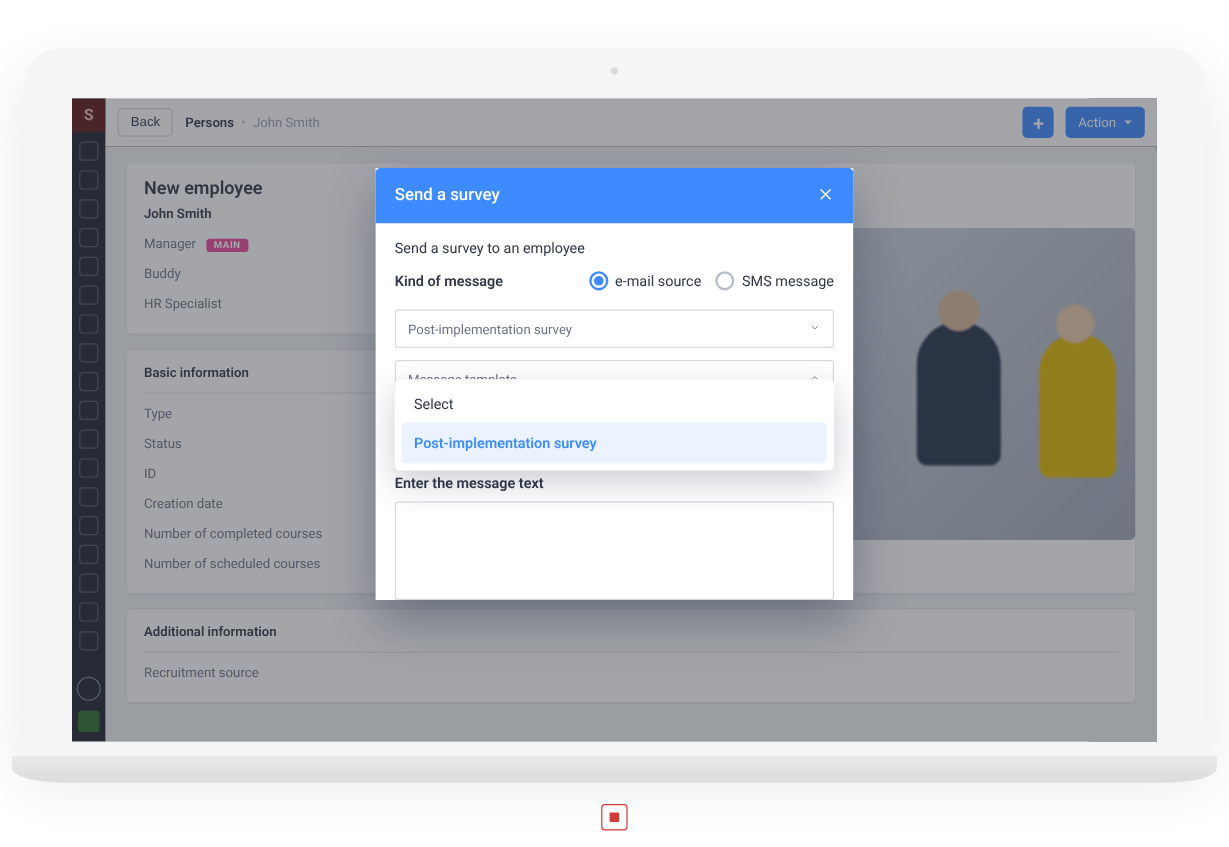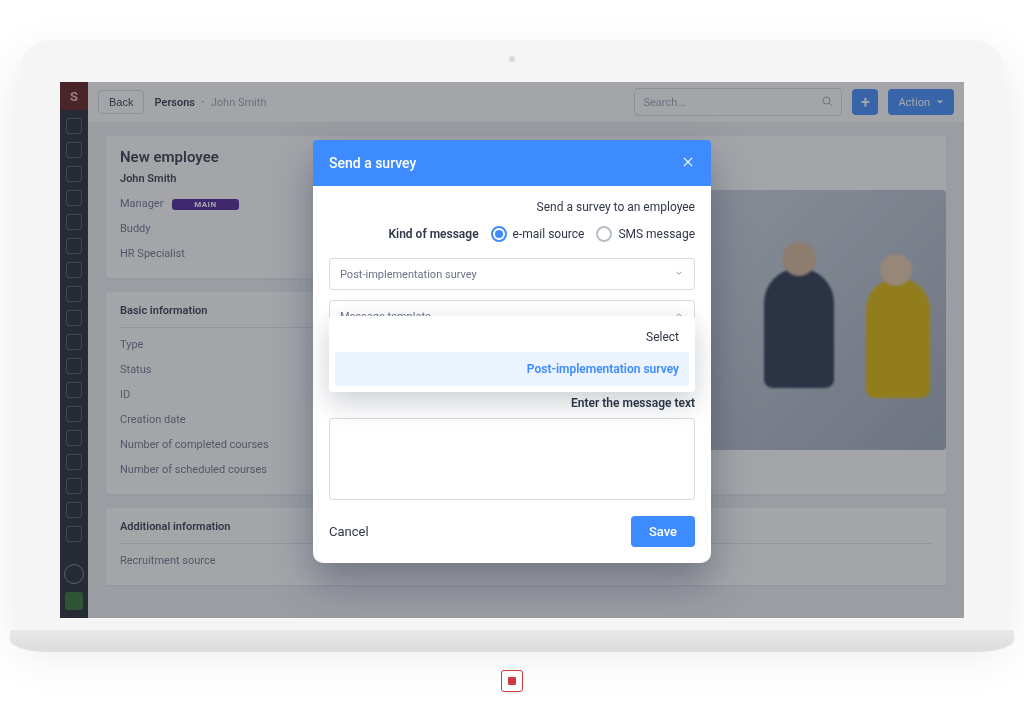--- a/index.html
+++ b/index.html
@@ -113,21 +113,21 @@
     font-size:11px; color:#444c5f;
     background:#eef0f3;
   }
   .card{
     background:#fff;border-radius:3px;padding:12px 14px;margin-bottom:14px;
     box-shadow:0 1px 2px rgba(0,0,0,.05);
   }
   .card .title{font-size:15px;font-weight:600;color:#2f3746;}
   .card .row{display:flex;padding:6px 0;font-size:11px;color:#6b7386;}
   .card .row .lab{width:200px;}
-  .chip{display:inline-block;background:#4c1d95;color:#fff;font-size:8px;font-weight:700;border-radius:3px;padding:1px 22px;margin-left:6px;letter-spacing:.5px;}
+  .chip{display:inline-block;background:#ec4899;color:#fff;font-size:8px;font-weight:700;border-radius:3px;padding:1px 6px;margin-left:6px;letter-spacing:.5px;}
   .section-head{font-size:11px;font-weight:600;color:#2f3746;padding-bottom:10px;border-bottom:1px solid #e3e6ec;margin-bottom:4px;}
   .photo{
     position:absolute; right:18px; top:68px;
     width:260px; height:260px; border-radius:4px; overflow:hidden;
     background:linear-gradient(135deg,#cfd6df,#9fa9b8);
   }
   .photo .p1{position:absolute;left:30%;top:30%;width:70px;height:120px;background:#23324a;border-radius:40px 40px 10px 10px;}
   .photo .p1::before{content:"";position:absolute;left:18px;top:-26px;width:34px;height:34px;background:#d8b696;border-radius:50%;}
   .photo .p2{position:absolute;right:6%;top:34%;width:64px;height:120px;background:#e1b600;border-radius:38px 38px 10px 10px;}
   .photo .p2::before{content:"";position:absolute;left:14px;top:-24px;width:32px;height:32px;background:#e7c8a6;border-radius:50%;}
@@ -136,26 +136,25 @@
   
   .modal-wrap{
     position:absolute; inset:0;
     display:flex; align-items:flex-start; justify-content:center;
     z-index:10;
   }
   .modal{
     width:398px;
     margin-top:58px;
     background:#fff;
-    border-radius:10px;
+    border-radius:0;
     box-shadow:0 18px 40px rgba(20,30,60,.35);
     overflow:visible;
     font-size:12px;
     position:relative;
-    text-align:right;
   }
   .m-head{
     background:#3d8bff;color:#fff;
     height:46px;border-radius:4px 4px 0 0;
     display:flex;align-items:center;justify-content:space-between;
     padding:0 16px;
   }
   .m-head h3{margin:0;font-size:14px;font-weight:500;}
   .m-head .close{cursor:pointer;}
   .m-head .close svg{width:14px;height:14px;stroke:#fff;stroke-width:2;fill:none;}
@@ -253,29 +252,20 @@
       </div>
 
       <div class="topbar">
         <button class="btn-back">Back</button>
         <div class="crumbs">
           <span class="strong">Persons</span>
           <span class="sep">•</span>
           <span>John Smith</span>
         </div>
         <div class="spacer"></div>
-        <div class="search">
-          <span>Search...</span>
-          <span>
-            <svg viewBox="0 0 24 24">
-                <circle cx="11" cy="11" r="7"></circle>
-                <line x1="21" y1="21" x2="16" y2="16"></line>
-              </svg>
-          </span>
-        </div>
         <div class="plusbtn">+</div>
         <div class="actionbtn">
           <span>Action</span>
           <svg viewBox="0 0 10 10">
               <path d="M1 3 L5 7 L9 3 Z"></path>
             </svg>
         </div>
       </div>
 
       <div class="content">
@@ -393,24 +383,20 @@
 
           <div class="dropdown">
             <div class="head">Select</div>
             <div class="opt">Post-implementation survey</div>
           </div>
 
           <div class="field-label">Enter the message text</div>
           <div class="textarea"></div>
         </div>
 
-        <div class="m-foot">
-          <span class="cancel">Cancel</span>
-          <span class="save">Save</span>
-        </div>
 
       </div>
     </div>
 
   </div>
 </div>
 
 <div class="footer-logo"></div>
 
 </body></html>

